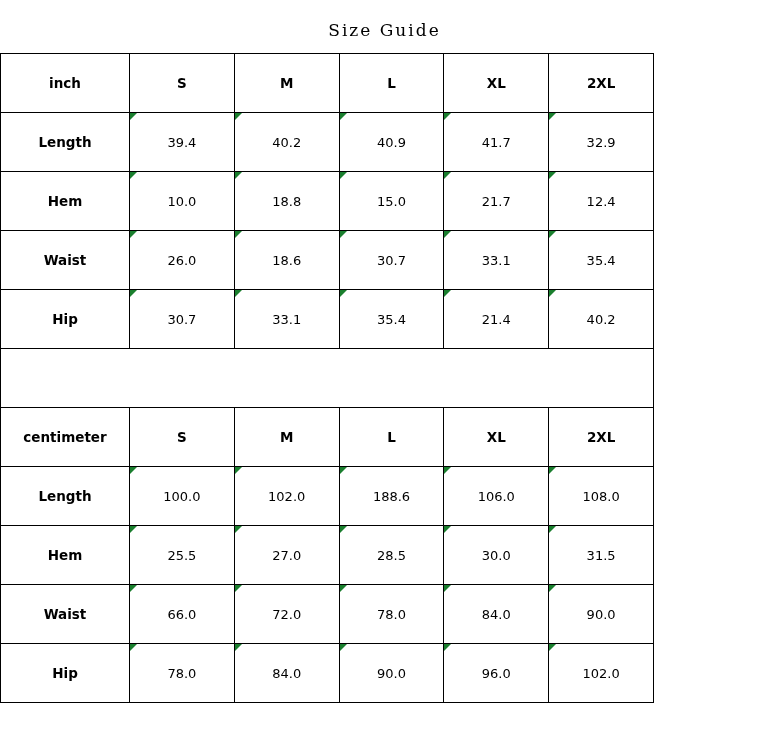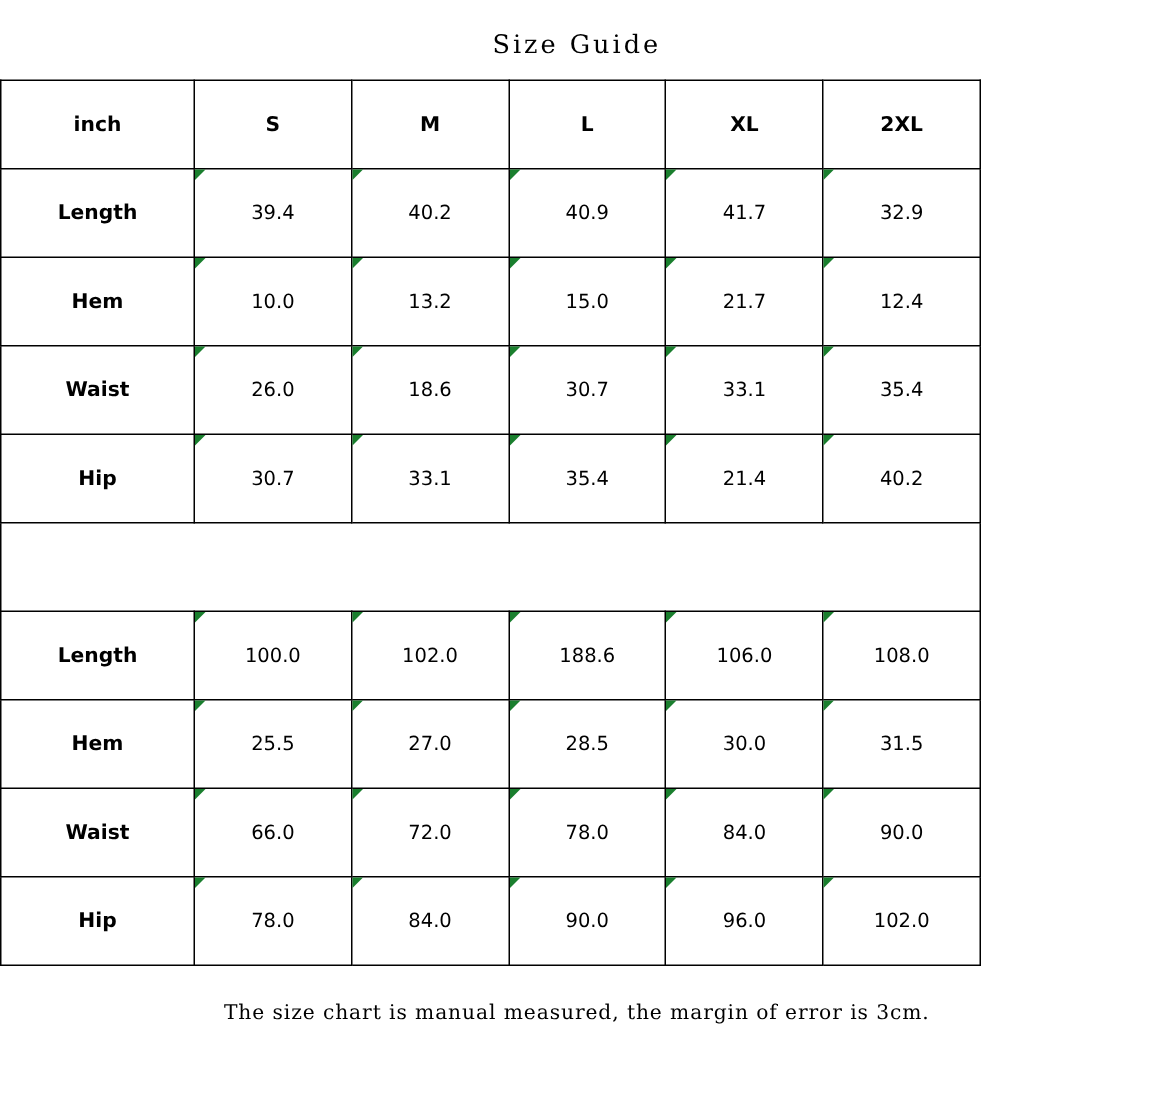--- a/index.html
+++ b/index.html
@@ -107,21 +107,21 @@
           <td class="row-head">Length</td>
           <td class="tick">39.4</td>
           <td class="tick">40.2</td>
           <td class="tick">40.9</td>
           <td class="tick">41.7</td>
           <td class="tick">32.9</td>
         </tr>
         <tr>
           <td class="row-head">Hem</td>
           <td class="tick">10.0</td>
-          <td class="tick">13.2</td>
+          <td class="tick">18.8</td>
           <td class="tick">15.0</td>
           <td class="tick">21.7</td>
           <td class="tick">12.4</td>
         </tr>
         <tr>
           <td class="row-head">Waist</td>
           <td class="tick">26.0</td>
           <td class="tick">18.6</td>
           <td class="tick">30.7</td>
           <td class="tick">33.1</td>
@@ -130,20 +130,28 @@
         <tr>
           <td class="row-head">Hip</td>
           <td class="tick">30.7</td>
           <td class="tick">33.1</td>
           <td class="tick">35.4</td>
           <td class="tick">21.4</td>
           <td class="tick">40.2</td>
         </tr>
         <tr class="gap-row">
           <td colspan="6"></td>
+        </tr>
+        <tr>
+          <td class="unit-cell">centimeter</td>
+          <td class="col-head">S</td>
+          <td class="col-head">M</td>
+          <td class="col-head">L</td>
+          <td class="col-head">XL</td>
+          <td class="col-head">2XL</td>
         </tr>
         <tr>
           <td class="row-head">Length</td>
           <td class="tick">100.0</td>
           <td class="tick">102.0</td>
           <td class="tick">188.6</td>
           <td class="tick">106.0</td>
           <td class="tick">108.0</td>
         </tr>
         <tr>

